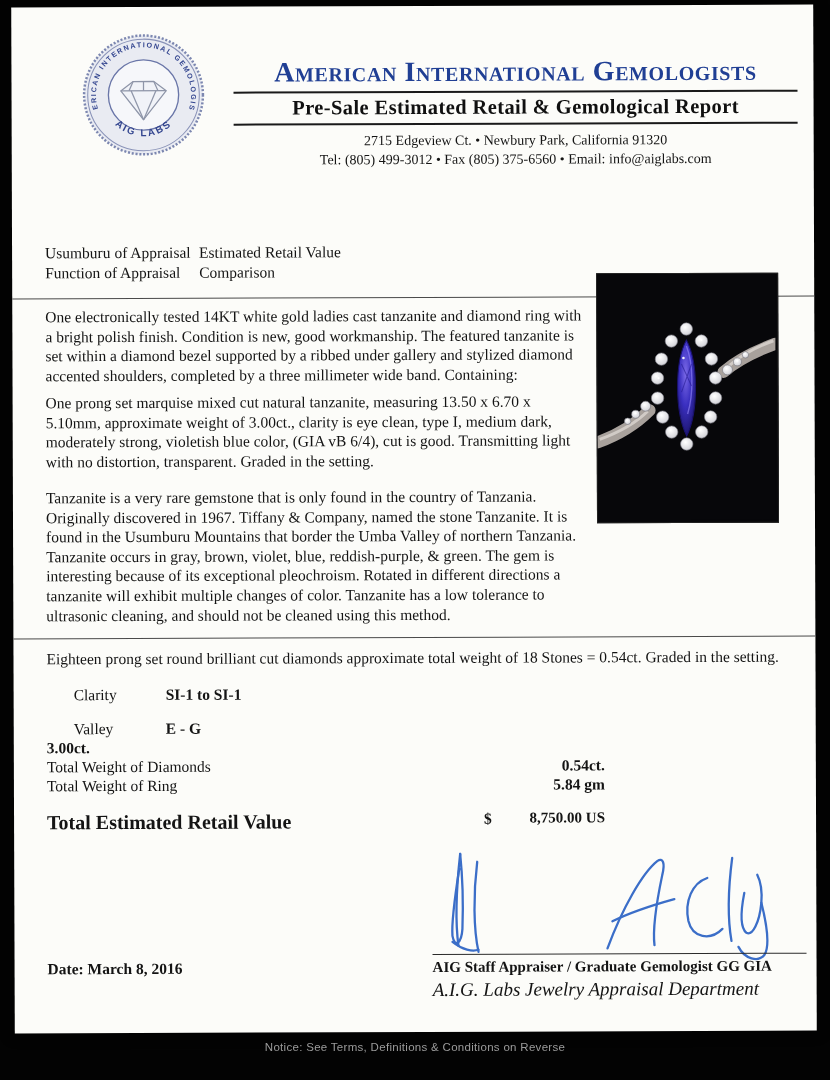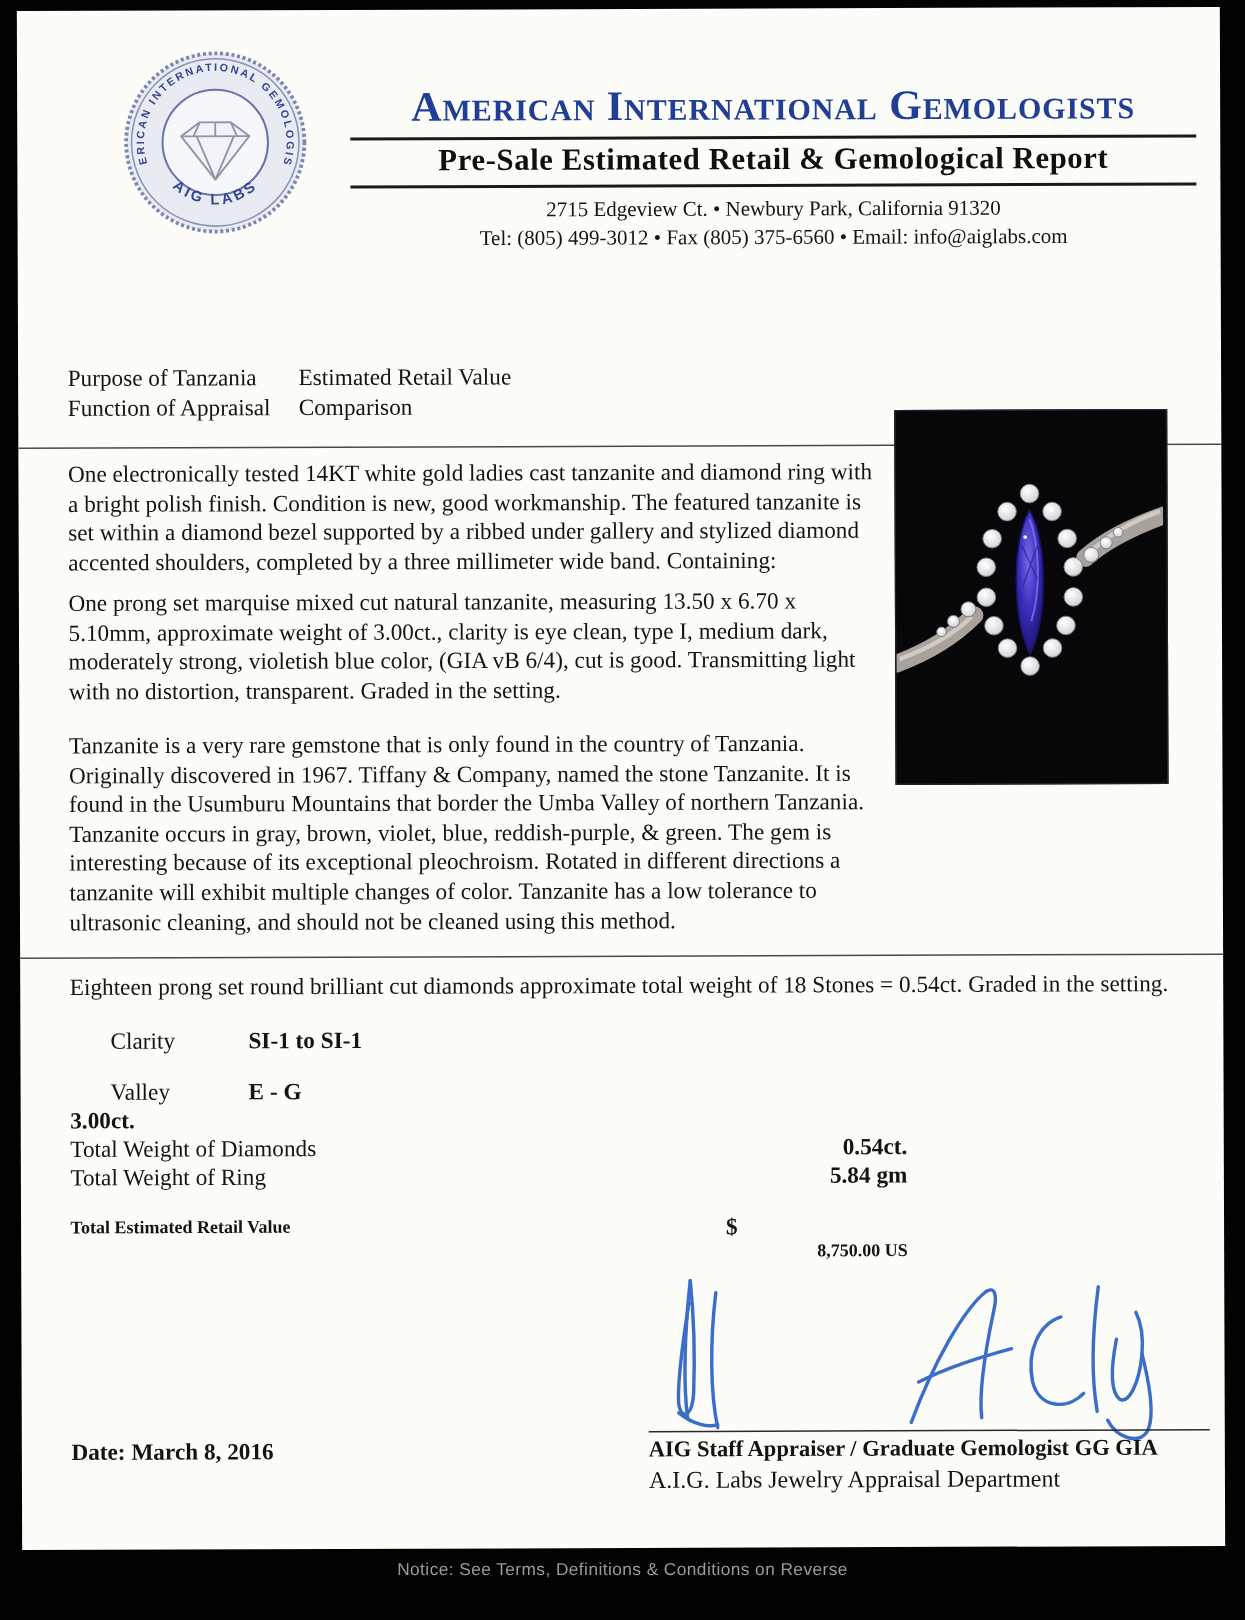--- a/index.html
+++ b/index.html
@@ -37,28 +37,28 @@
 
   .dia-line{left:33px;top:643px;width:762px;font-size:15.5px;}
 
   .grades{left:60px;top:679px;display:grid;grid-template-columns:92px auto;row-gap:16px;font-size:15.5px;}
   .grades .v{font-weight:bold;}
 
   .totals{left:33px;top:732px;width:558px;font-size:15.5px;}
   .totals .trow{display:flex;justify-content:space-between;line-height:18.8px;}
   .totals .tval{font-weight:bold;}
 
-  .retail-label{left:33px;top:804px;font-weight:bold;font-size:12px;}
+  .retail-label{left:33px;top:804px;font-weight:bold;font-size:20px;}
   .retail-cur{left:470px;top:804px;font-weight:bold;font-size:15.5px;}
-  .retail-val{left:431px;top:804px;width:160px;text-align:right;font-weight:bold;font-size:12px;margin-top:17px;}
+  .retail-val{left:431px;top:804px;width:160px;text-align:right;font-weight:bold;font-size:15px;}
 
   .sig-svg{left:408px;top:828px;width:384px;height:132px;}
   .sig-rule{left:418px;top:948px;width:374px;height:1px;background:#2b2b2b;}
   .appraiser{left:418px;top:953px;font-weight:bold;font-size:15px;white-space:nowrap;}
-  .dept{left:418px;top:973px;font-size:16px;}
+  .dept{left:418px;top:973px;font-style:italic;font-size:19px;}
   .date{left:33px;top:953px;font-weight:bold;font-size:15.5px;}
 
   .notice{position:absolute;left:0;top:1041px;width:100%;text-align:center;color:#9b9b9b;
           font-family:"Liberation Sans",sans-serif;font-size:11.5px;letter-spacing:.3px;}
 </style>
 </head>
 <body>
 
 <div class="canvas">
   <div class="page">
@@ -91,21 +91,21 @@
     </div>
 
     <div class="abs header-block">
       <div class="org-title">American International Gemologists</div>
       <div class="report-title">Pre-Sale Estimated Retail &amp; Gemological Report</div>
       <div class="addr">2715 Edgeview Ct. • Newbury Park, California 91320</div>
       <div class="contact">Tel: (805) 499-3012  •  Fax (805) 375-6560  •  Email: info@aiglabs.com</div>
     </div>
 
     <div class="abs kv">
-      <div>Purpose of Tanzania</div>
+      <div>Usumburu of Appraisal</div>
       <div class="v">Estimated Retail Value</div>
       <div>Function of Appraisal</div>
       <div class="v">Comparison</div>
     </div>
 
     <div class="abs rule rule1"></div>
 
     <div class="abs para p1">One electronically tested 14KT white gold ladies cast tanzanite and diamond ring with a bright polish finish. Condition is new, good workmanship.  The featured tanzanite is set within a diamond bezel supported by a ribbed under gallery and stylized diamond accented shoulders, completed by a three millimeter wide band.  Containing:</div>
     <div class="abs para p2">One prong set marquise mixed cut natural tanzanite, measuring 13.50 x 6.70 x 5.10mm,  approximate weight of 3.00ct., clarity is eye clean, type I, medium dark, moderately strong, violetish blue color, (GIA vB 6/4), cut is good.    Transmitting light with no distortion, transparent. Graded in the setting.</div>
     <div class="abs para p3">Tanzanite is a very rare gemstone that is only found in the country of Tanzania. Originally discovered in 1967. Tiffany &amp; Company, named the stone Tanzanite. It is found in the Usumburu Mountains that border the Umba Valley of northern Tanzania. Tanzanite occurs in gray, brown, violet, blue, reddish-purple, &amp; green. The gem is interesting because of its exceptional pleochroism. Rotated in different directions a tanzanite will exhibit multiple changes of color. Tanzanite has a low tolerance to ultrasonic cleaning, and should not be cleaned using this method.</div>

